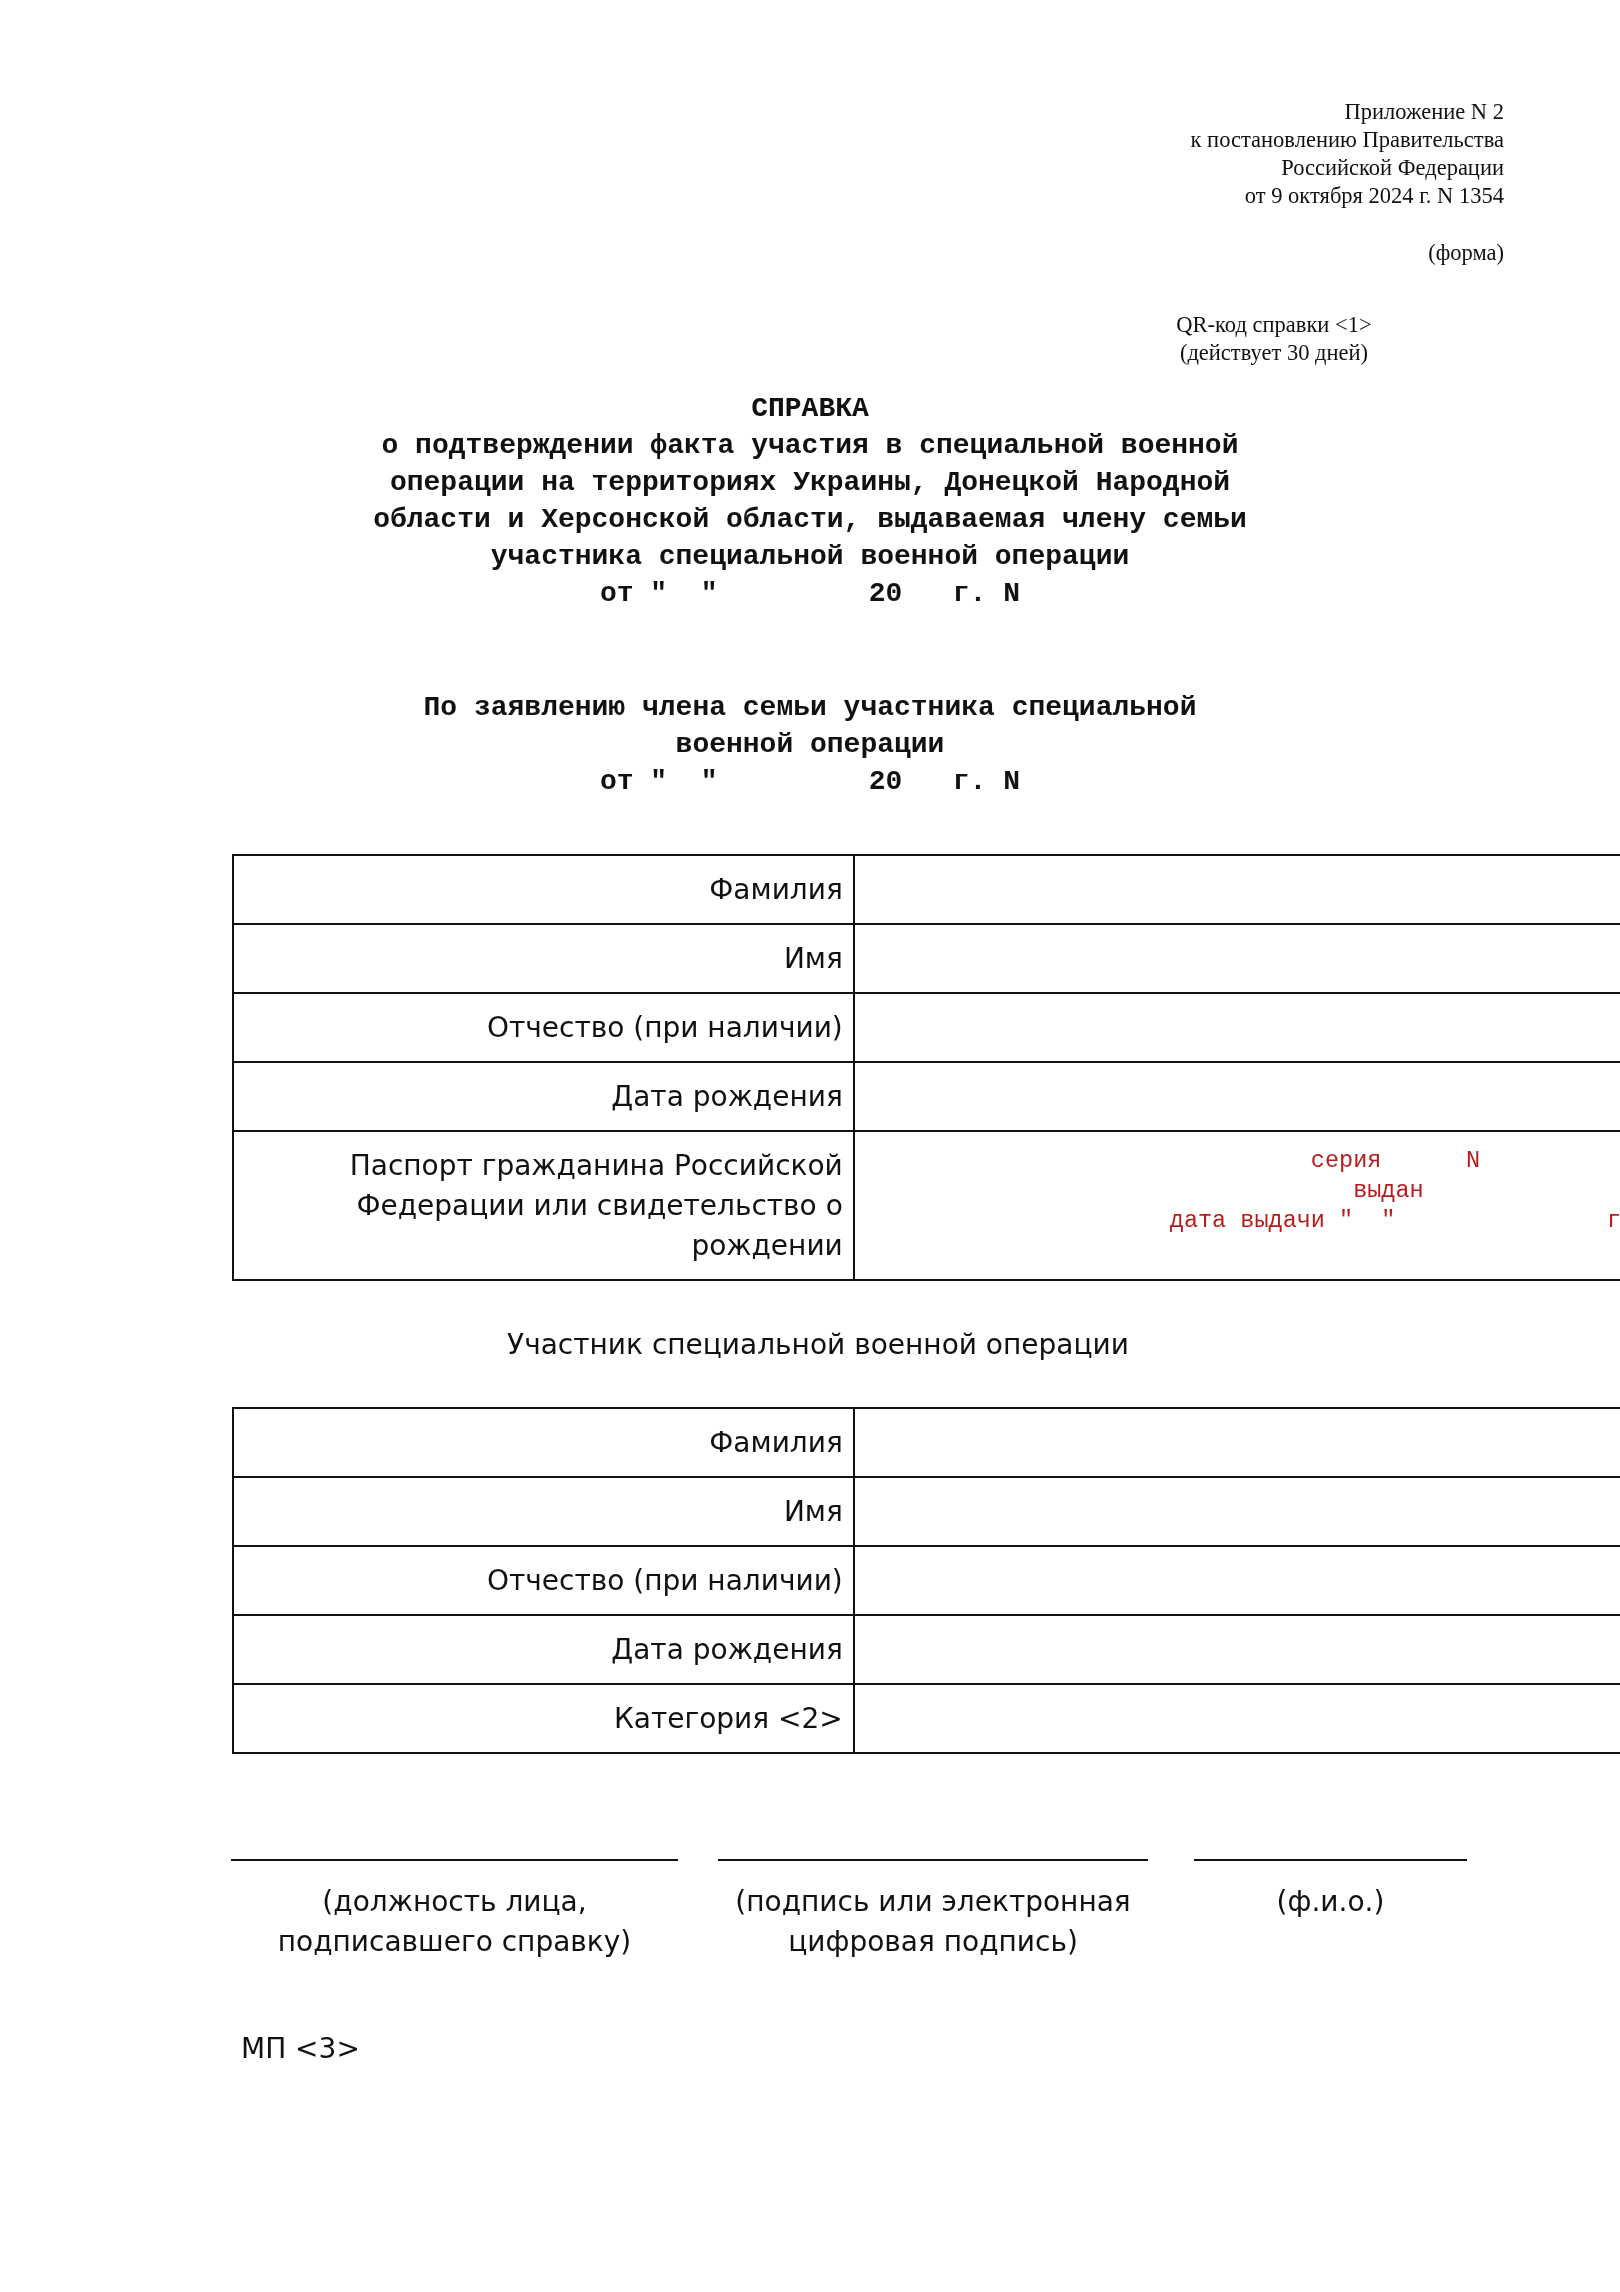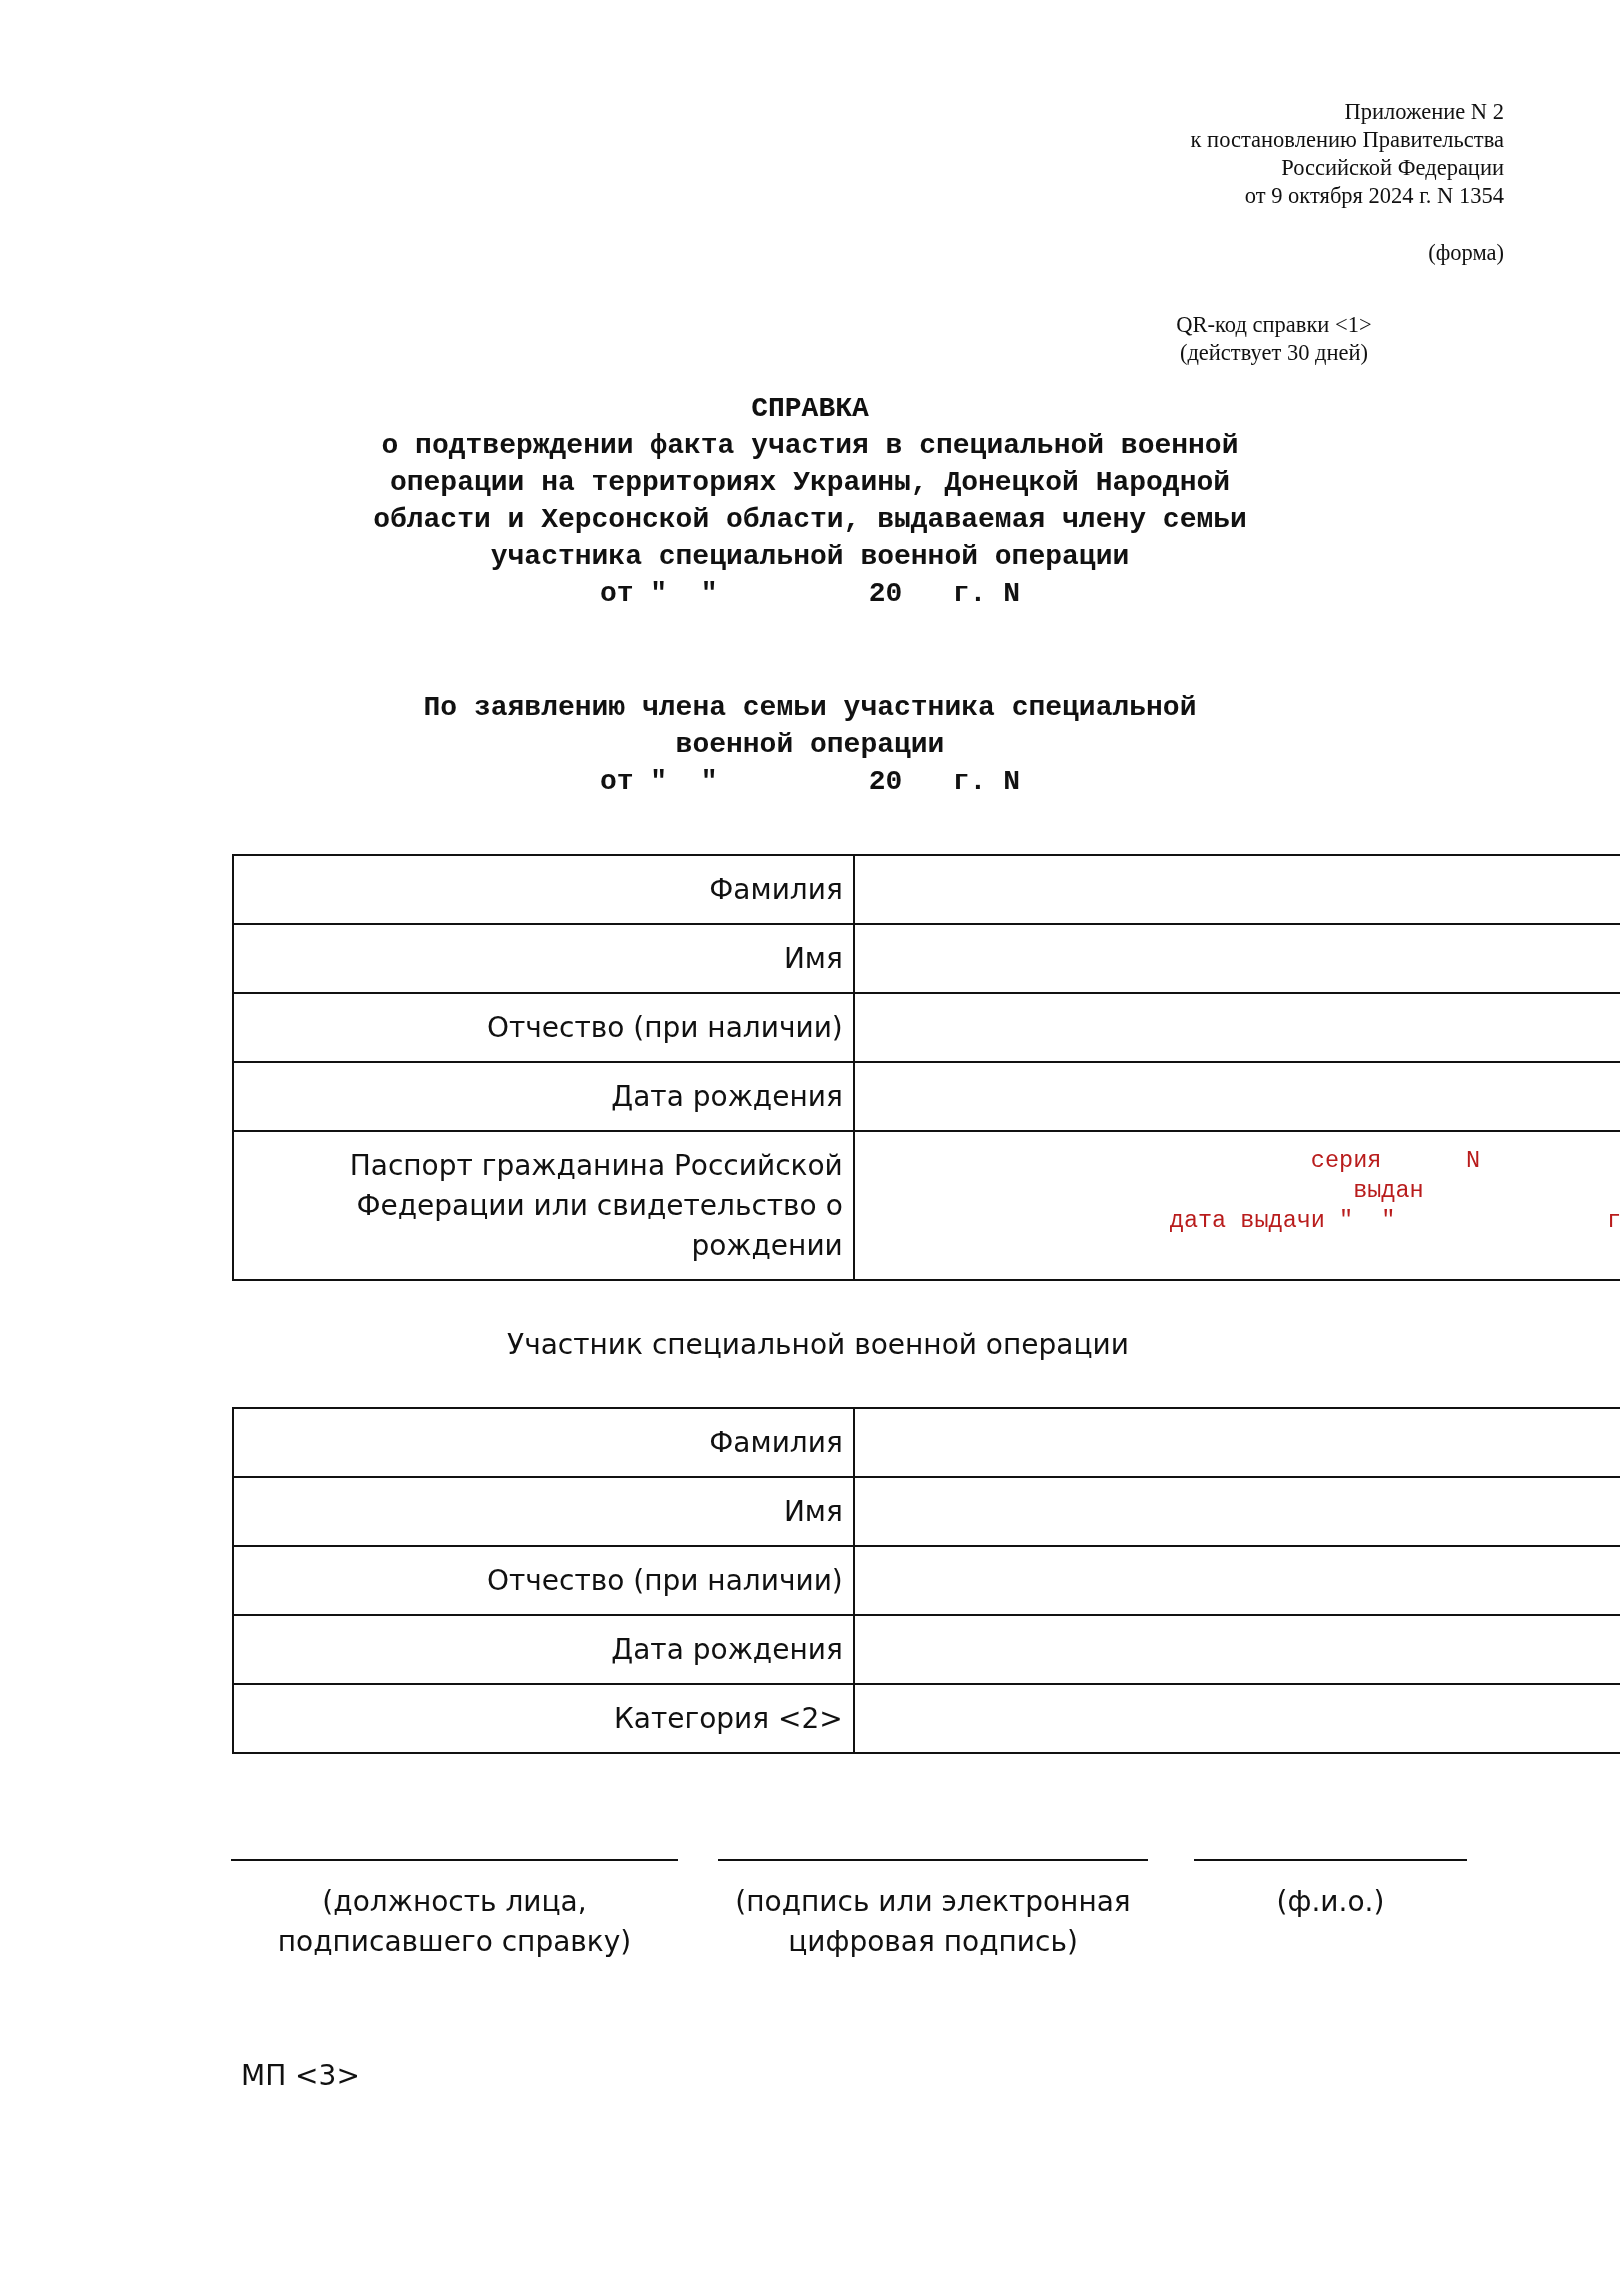--- a/index.html
+++ b/index.html
@@ -26,21 +26,21 @@
   #participant-table { top:1407px; }
   .passport-label { line-height:40px; padding-top:9.8px !important; padding-bottom:9.8px !important; }
   .passport-value { vertical-align:top !important; padding-top:13.7px !important; color:#b91c1c; font-size:23.5px; line-height:30px;border-radius:21px; }
   .passport-value div { white-space:pre; }
 
   #participant-heading { position:absolute; left:8px; width:1620px; top:1328px; text-align:center; font-size:28px; }
 
   .sig-line { position:absolute; top:1859px; height:0; border-top:2.9px solid #111; }
   .sig-caption { position:absolute; top:1882px; text-align:center; font-size:28px; line-height:40px; }
 
-  #stamp { position:absolute; left:241px; top:2032px; font-size:28px;margin-top:27px; }
+  #stamp { position:absolute; left:241px; top:2032px; font-size:28px; }
 </style>
 </head>
 <body>
 
 <div id="appendix" class="serif">
   <div>Приложение N 2</div>
   <div>к постановлению Правительства</div>
   <div>Российской Федерации</div>
   <div>от 9 октября 2024 г. N 1354</div>
 </div>

